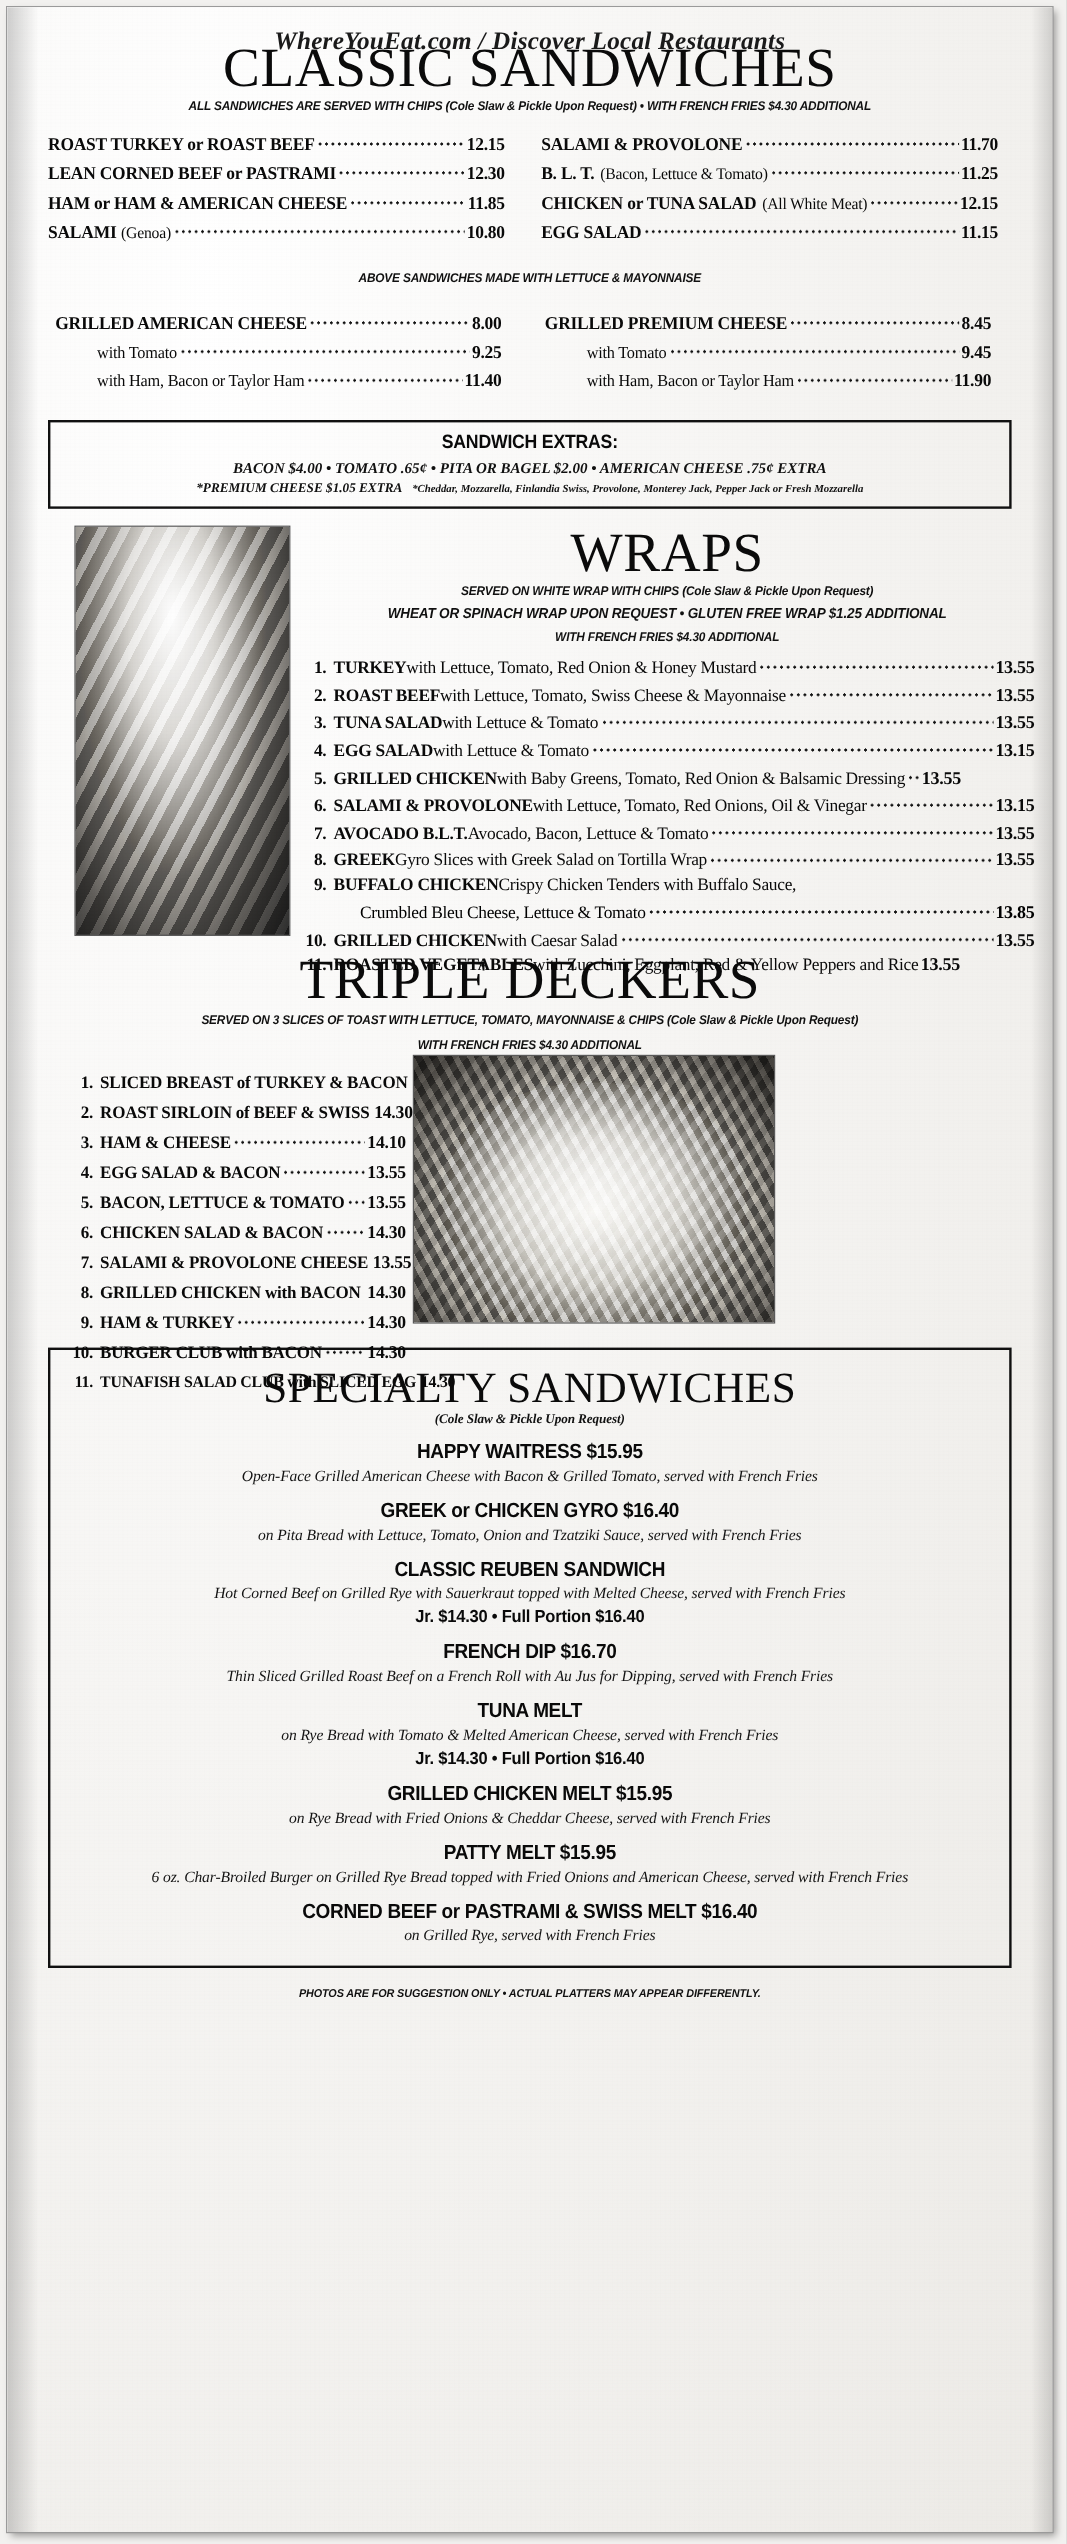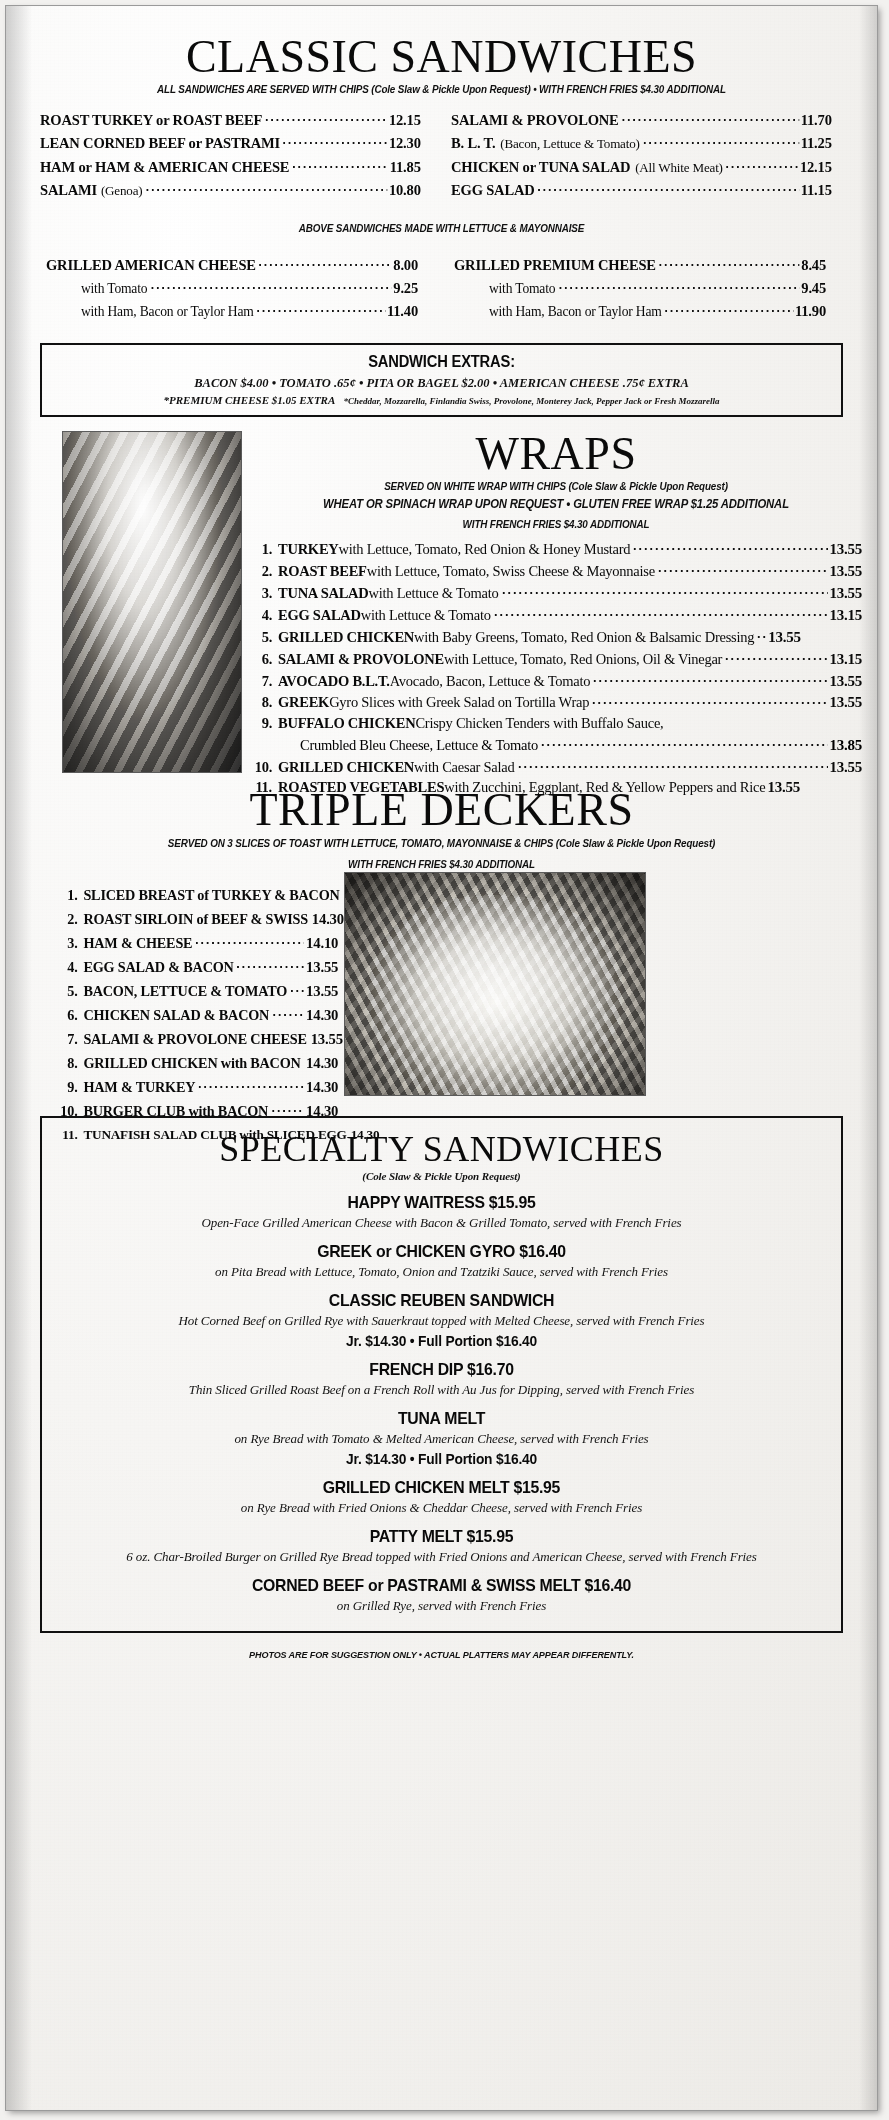--- a/index.html
+++ b/index.html
@@ -172,20 +172,21 @@
     transform:scaleX(.95);
   }
 </style>
 </head>
 <body>
 
 <div class="page">
   <div class="scan">
     <div class="content">
 
+      <div class="watermark">WhereYouEat.com / Discover Local Restaurants</div>
 
       <div style="height:20px"></div>
       <div class="sec-title" style="margin-top:8px;">
         <span class="cap">CLASSIC SANDWICHES</span>
       </div>
       <div class="sub" style="margin-top:4px;">ALL SANDWICHES ARE SERVED WITH CHIPS (Cole Slaw &amp; Pickle Upon Request)  •  WITH FRENCH FRIES $4.30 ADDITIONAL</div>
 
       <div class="cols" style="margin-top:10px;">
         <div class="col">
           <div class="row">

